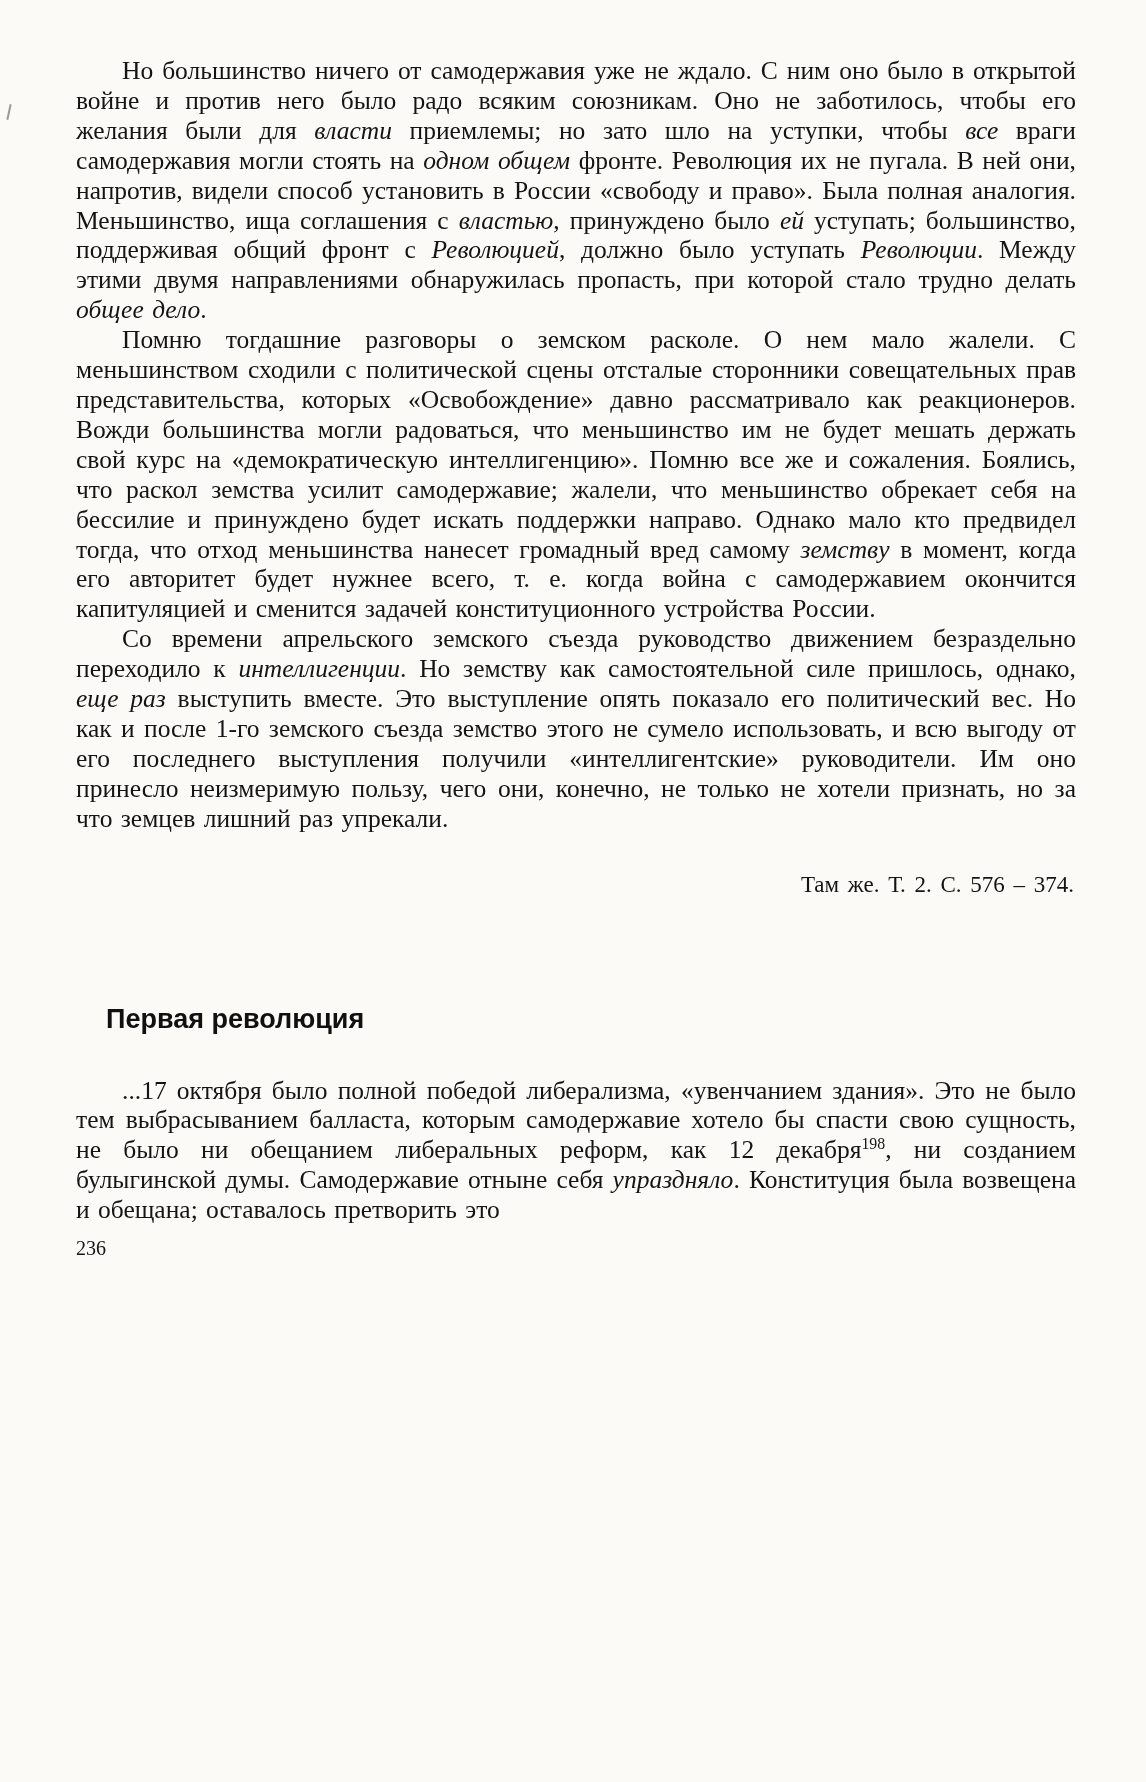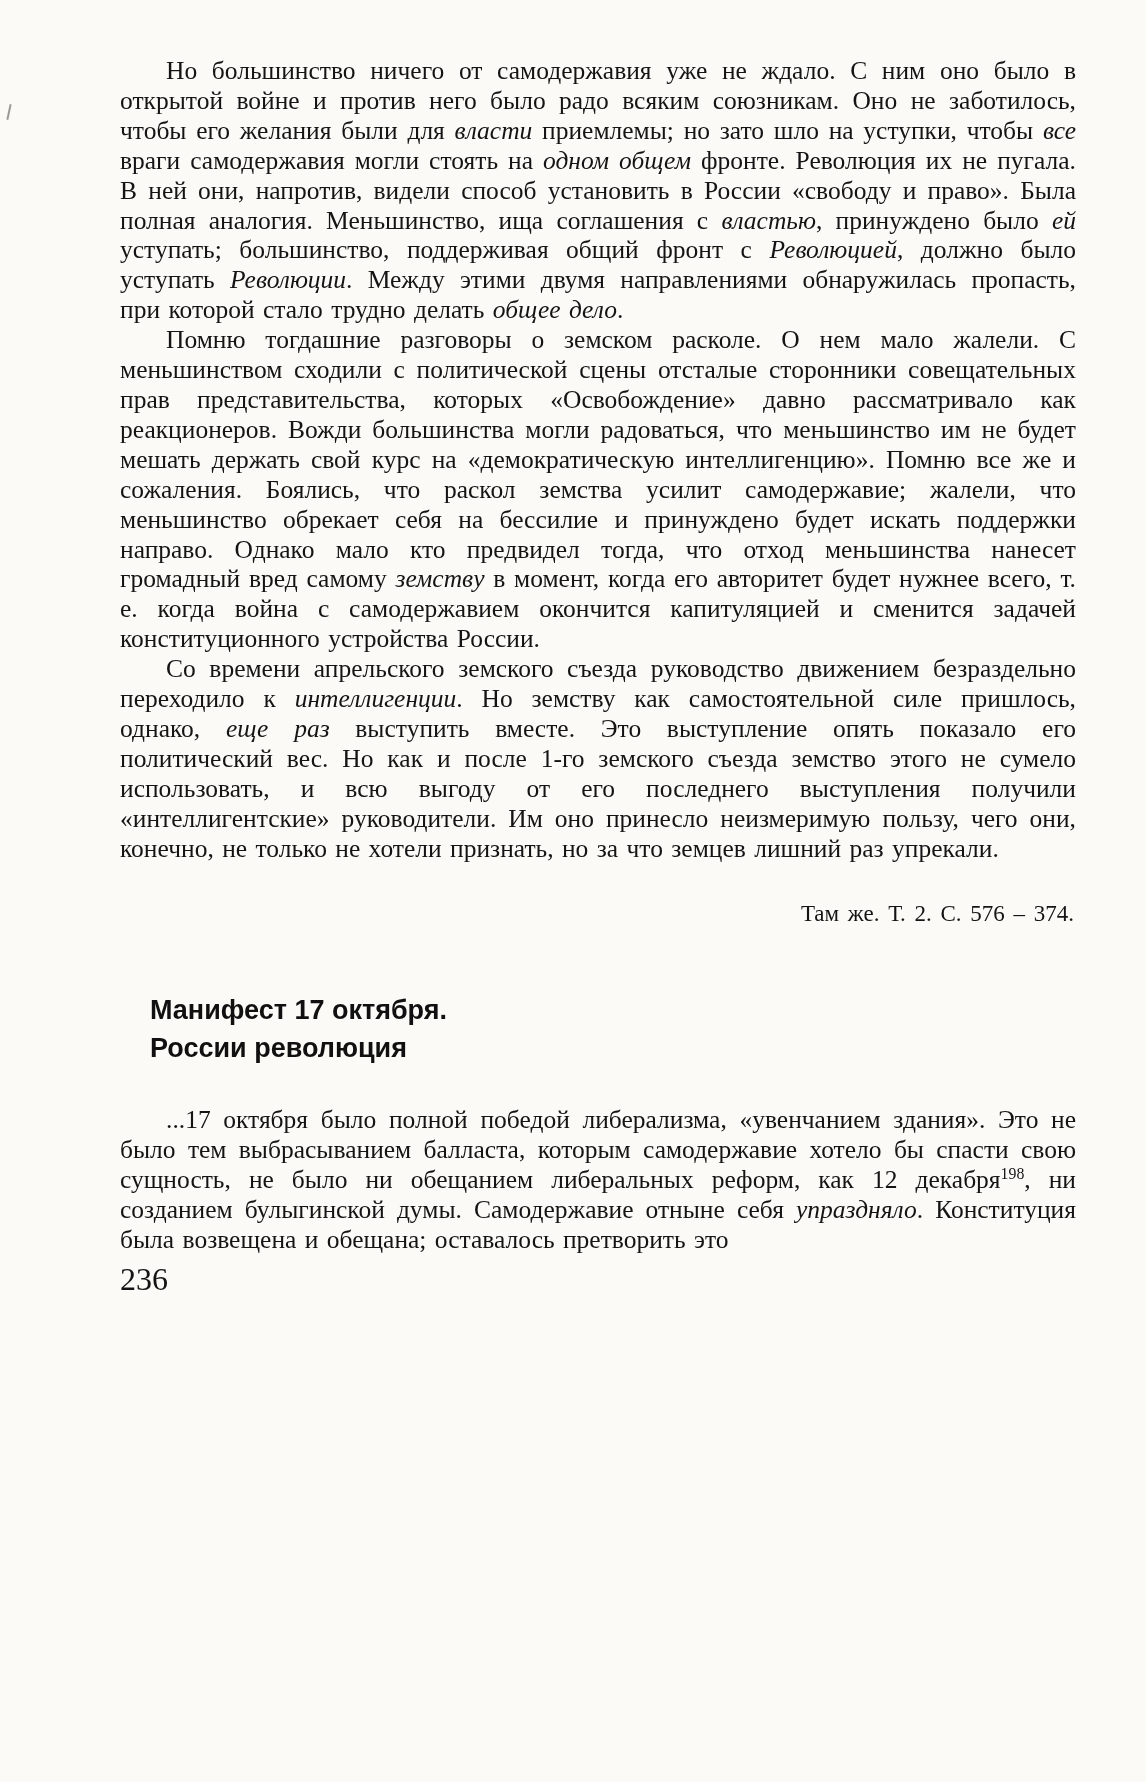--- a/index.html
+++ b/index.html
@@ -7,21 +7,21 @@
     padding: 0;
     background: #e9e8e4;
   }
   .page {
     position: relative;
     width: 1146px;
     height: 1782px;
     margin: 0 auto;
     background: #fbfaf6;
     box-sizing: border-box;
-    padding: 56px 70px 0 120px;
+    padding: 56px 70px 0 76px;
     color: #141414;
     font-family: "Liberation Serif", "DejaVu Serif", serif;
     overflow: hidden;
   }
   .body-text p.para {
     margin: 0;
     font-size: 25.5px;
     line-height: 29.9px;
     text-align: justify;
     text-indent: 46px;
@@ -46,22 +46,22 @@
     font-family: "Liberation Sans", "DejaVu Sans", sans-serif;
     font-weight: bold;
     font-size: 27px;
     line-height: 38px;
     color: #101010;
   }
   .after-heading {
     margin-top: 38px !important;
   }
   .page-number {
-    margin-top: 6px;
-    font-size: 32px;
+    margin-top: 12px;
+    font-size: 20px;
     text-align: left;
   }
   .scan-artifact {
     position: absolute;
     left: 8px;
     top: 104px;
     width: 2px;
     height: 16px;
     background: #9a9a96;
     transform: rotate(12deg);
@@ -76,22 +76,22 @@
 
   <div class="body-text">
     <p class="para"><span>Но большинство ничего от самодержавия уже не ждало. С ним оно было в открытой войне и против него было радо всяким союзникам. Оно не заботилось, чтобы его желания были для </span><em>власти</em><span> приемлемы; но зато шло на уступки, чтобы </span><em>все</em><span> враги самодержавия могли стоять на </span><em>одном общем</em><span> фронте. Революция их не пугала. В ней они, напротив, видели способ установить в России «свободу и право». Была полная аналогия. Меньшинство, ища соглашения с </span><em>властью</em><span>, принуждено было </span><em>ей</em><span> уступать; большинство, поддерживая общий фронт с </span><em>Революцией</em><span>, должно было уступать </span><em>Революции</em><span>. Между этими двумя направлениями обнаружилась пропасть, при которой стало трудно делать </span><em>общее дело</em><span>.</span></p>
     <p class="para"><span>Помню тогдашние разговоры о земском расколе. О нем мало жалели. С меньшинством сходили с политической сцены отсталые сторонники совещательных прав представительства, которых «Освобождение» давно рассматривало как реакционеров. Вожди большинства могли радоваться, что меньшинство им не будет мешать держать свой курс на «демократическую интеллигенцию». Помню все же и сожаления. Боялись, что раскол земства усилит самодержавие; жалели, что меньшинство обрекает себя на бессилие и принуждено будет искать поддержки направо. Однако мало кто предвидел тогда, что отход меньшинства нанесет громадный вред самому </span><em>земству</em><span> в момент, когда его авторитет будет нужнее всего, т. е. когда война с самодержавием окончится капитуляцией и сменится задачей конституционного устройства России.</span></p>
     <p class="para"><span>Со времени апрельского земского съезда руководство движением безраздельно переходило к </span><em>интеллигенции</em><span>. Но земству как самостоятельной силе пришлось, однако, </span><em>еще раз</em><span> выступить вместе. Это выступление опять показало его политический вес. Но как и после 1-го земского съезда земство этого не сумело использовать, и всю выгоду от его последнего выступления получили «интеллигентские» руководители. Им оно принесло неизмеримую пользу, чего они, конечно, не только не хотели признать, но за что земцев лишний раз упрекали.</span></p>
   </div>
 
   <p class="citation">Там же. Т. 2. С. 576 – 374.</p>
 
   <h2 class="section-heading">
-    <span>Манифест 17 октября.</span><br>
-    <span>России революция</span>
+    <br>
+    <span>Первая революция</span>
   </h2>
 
   <div class="body-text">
     <p class="para after-heading"><span>...17 октября было полной победой либерализма, «увенчанием здания». Это не было тем выбрасыванием балласта, которым самодержавие хотело бы спасти свою сущность, не было ни обещанием либеральных реформ, как 12 декабря</span><sup>198</sup><span>, ни созданием булыгинской думы. Самодержавие отныне себя </span><em>упраздняло</em><span>. Конституция была возвещена и обещана; оставалось претворить это</span></p>
   </div>
 
   <div class="page-number">236</div>
 
 </div>
 

